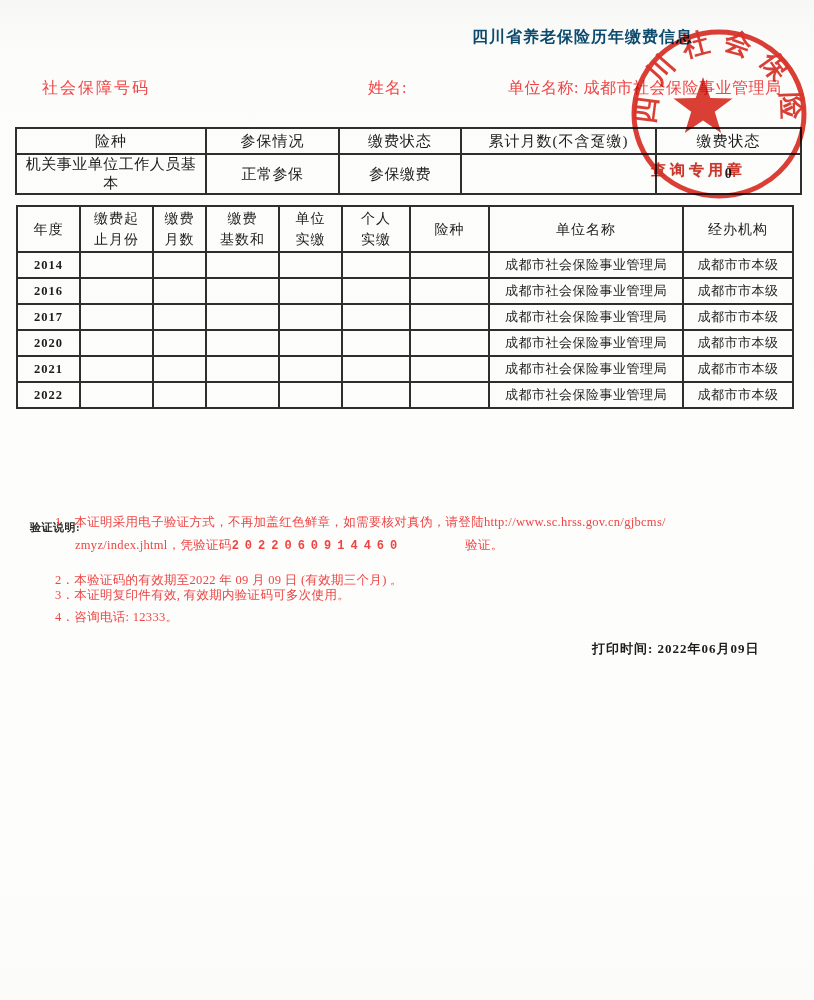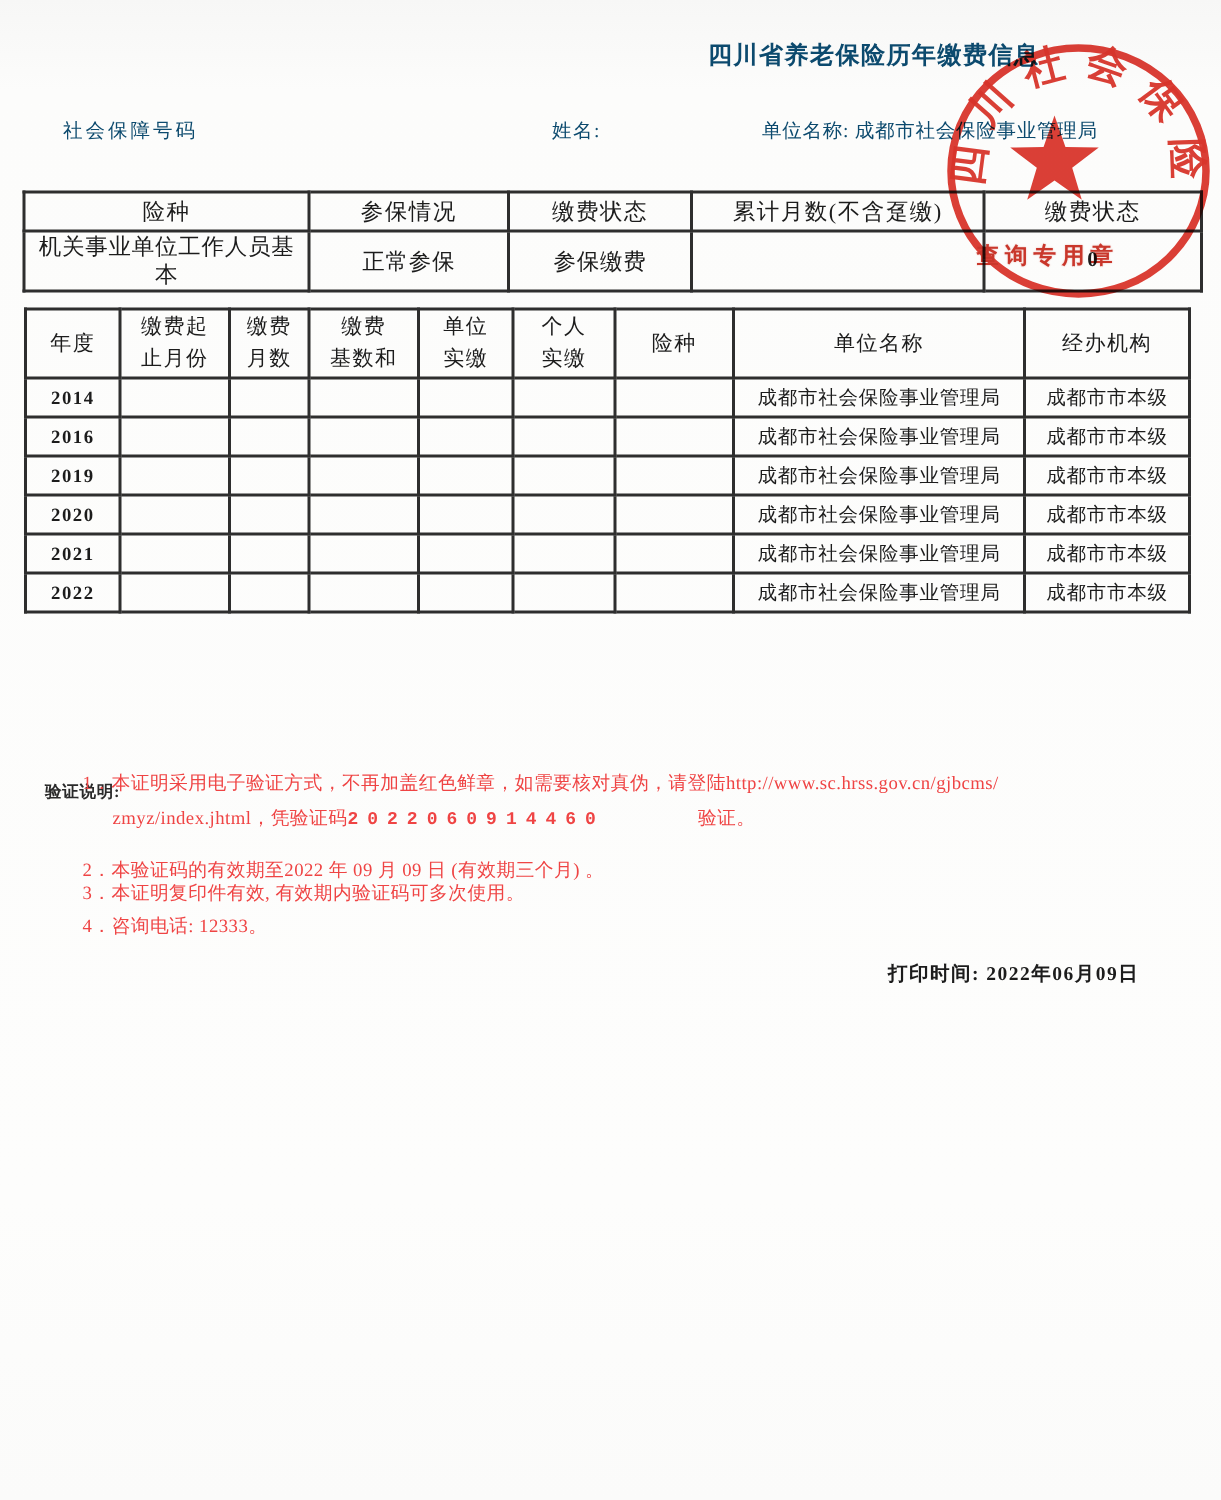--- a/index.html
+++ b/index.html
@@ -7,21 +7,21 @@
     width:814px;height:1000px;position:relative;overflow:hidden;
     background:linear-gradient(180deg,#f7f7f6 0%,#fcfcfb 6%,#fdfdfc 80%,#fbfbfa 100%);
     font-family:"Liberation Serif","DejaVu Serif",serif;
     color:#1c1c1c;
   }
   .abs{position:absolute;}
   .title{
     top:27px;left:0;width:693px;text-align:right;
     font-size:16px;font-weight:bold;letter-spacing:1px;color:#0c4a6e;
   }
-  .meta-label{font-size:13px;letter-spacing:2px;color:#0c4a6e;}
+  .meta-label{font-size:16px;letter-spacing:2px;color:#ef4444;}
   .meta-ssn{top:78px;left:42px;}
   .meta-name{top:78px;left:368px;letter-spacing:1px;}
   .meta-employer{top:78px;left:508px;letter-spacing:0.5px;white-space:nowrap;}
 
   table{border-collapse:collapse;table-layout:fixed;background:transparent;}
   td,th{border:2px solid #2e2e2e;text-align:center;vertical-align:middle;
         padding:0 2px;overflow:hidden;font-weight:normal;}
 
   .t1{left:15px;top:127px;width:785px;}
   .t1 th{height:24px;font-size:15px;letter-spacing:1px;}
@@ -139,21 +139,21 @@
     <td></td>
         <td></td>
         <td></td>
         <td></td>
         <td></td>
         <td></td>
     <td class="org">成都市社会保险事业管理局</td>
     <td class="org">成都市市本级</td>
   </tr>
   <tr>
-    <td class="year">2019</td>
+    <td class="year">2017</td>
     <td></td>
         <td></td>
         <td></td>
         <td></td>
         <td></td>
         <td></td>
     <td class="org">成都市社会保险事业管理局</td>
     <td class="org">成都市市本级</td>
   </tr>
   <tr>

